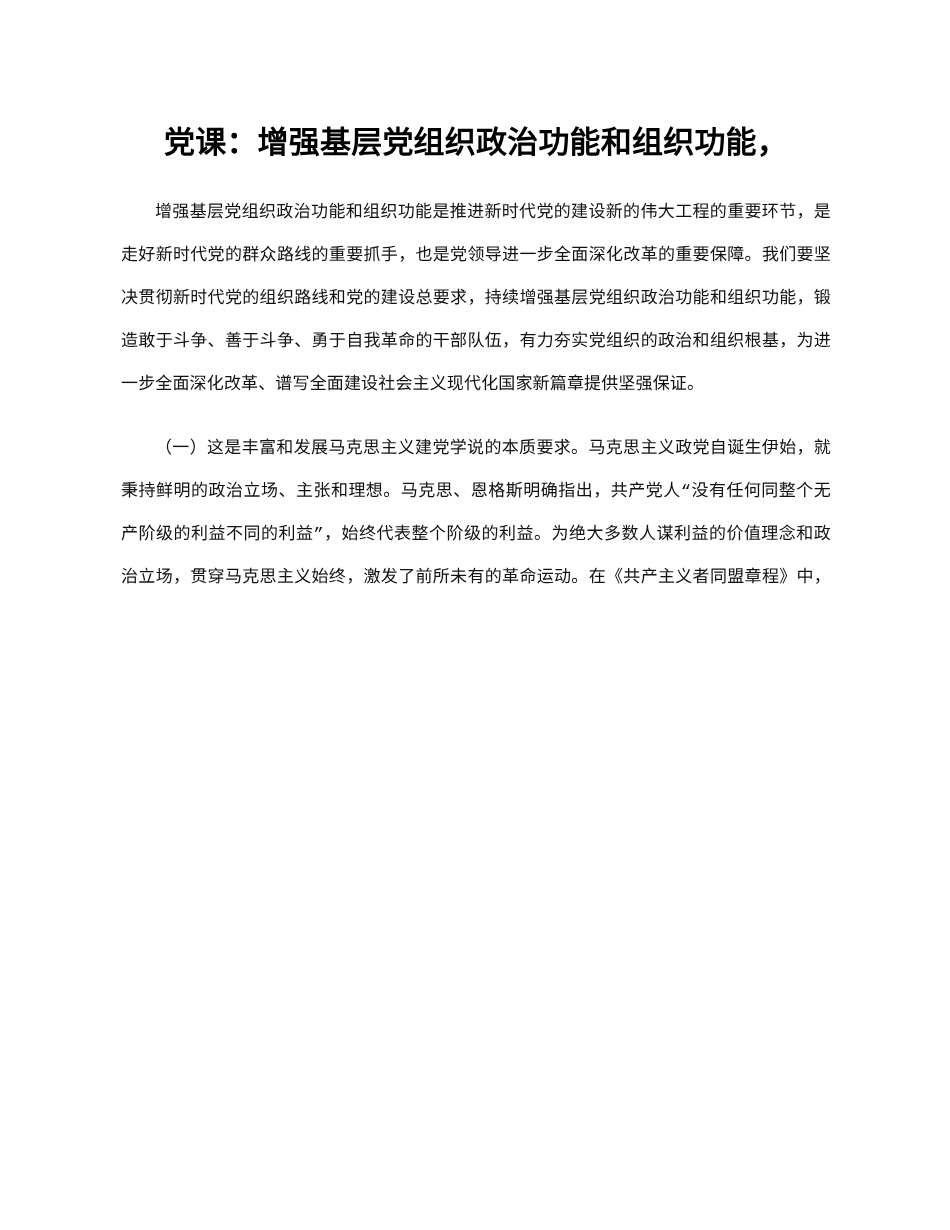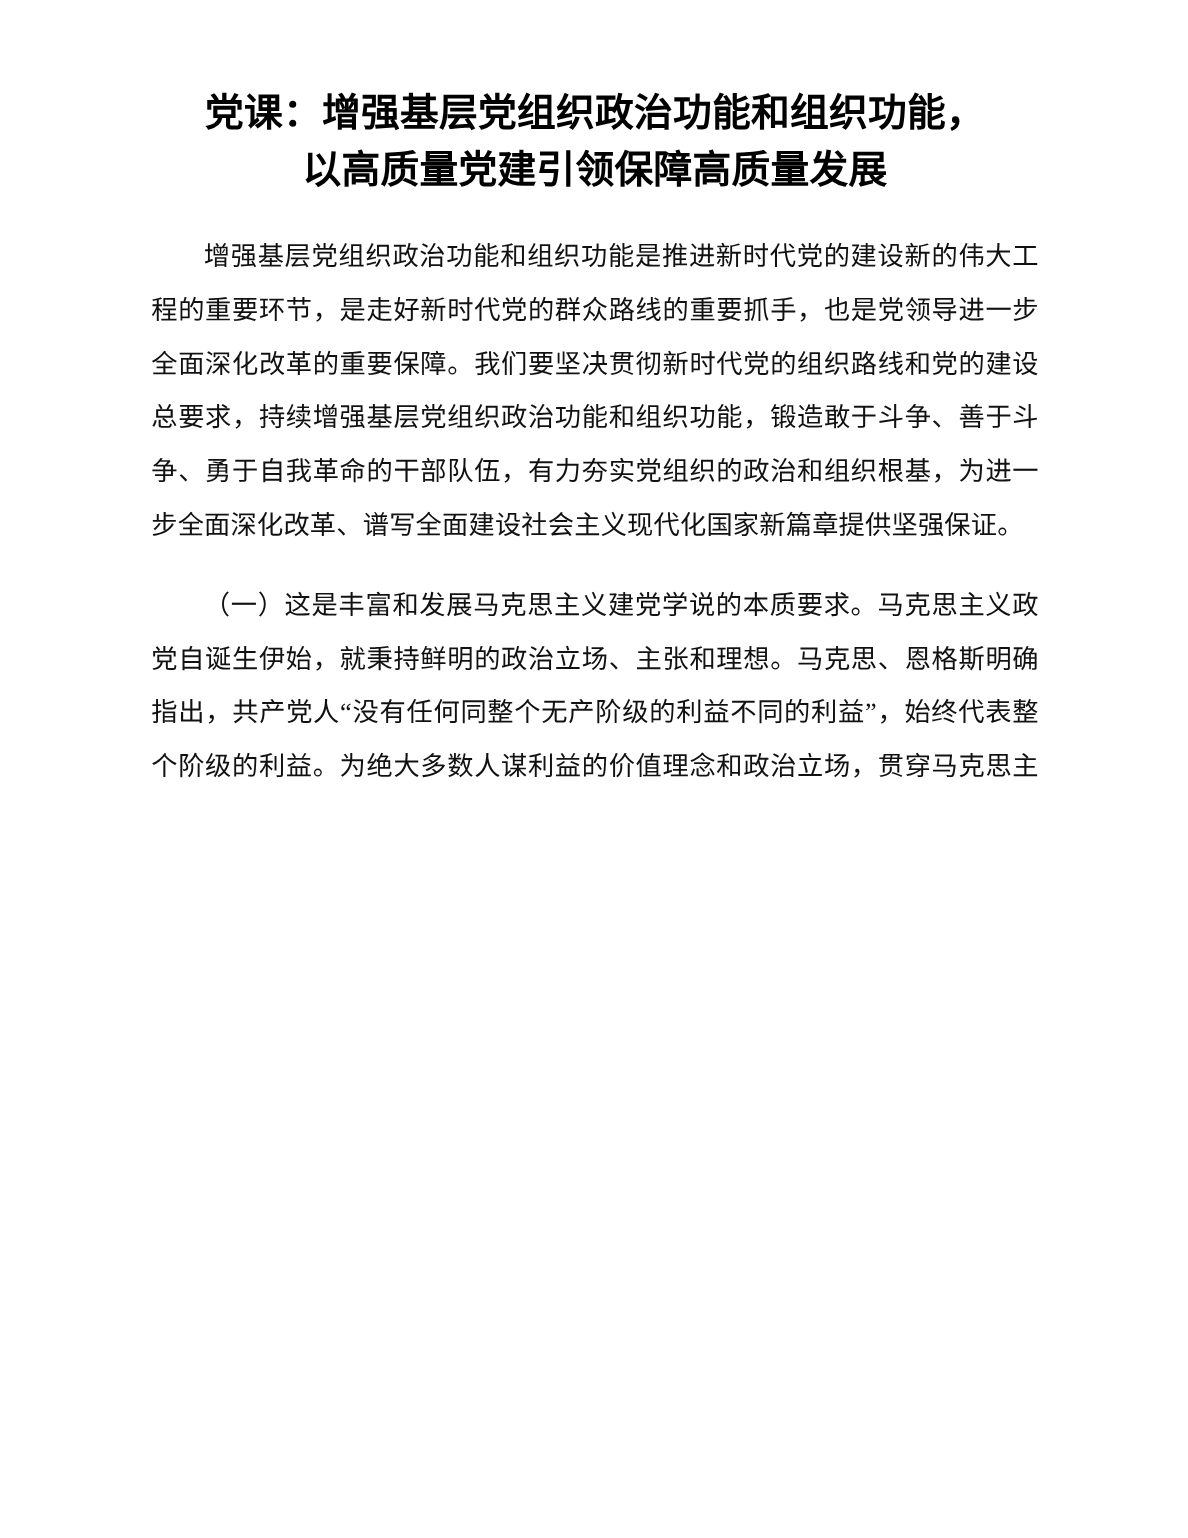--- a/index.html
+++ b/index.html
@@ -22,39 +22,39 @@
   .doc-body {
     position: absolute;
     left: 121px;
     top: 0;
     width: 710px;
   }
 
   
   .doc-title {
     margin: 0;
-    padding-top: 68px;
+    padding-top: 120px;
     text-align: center;
     font-family: "Liberation Sans", "DejaVu Sans", sans-serif;
     font-weight: bold;
     font-size: 31px;
     line-height: 45px;
     color: #000000;
     letter-spacing: 0.2px;
   }
   .doc-title .title-line {
     display: block;
     white-space: nowrap;
   }
 
   
   .para {
     margin: 0;
-    font-family: Liberation Serif, serif;
-    font-size: 21px;
+    font-family: Liberation Mono, monospace;
+    font-size: 17px;
     line-height: 43px;
     color: #111111;
     text-align: justify;
     text-justify: inter-ideograph;
     text-indent: 2em;
     letter-spacing: 0.15px;
   }
 
   .para.first-para {
     margin-top: 26px;
@@ -72,21 +72,20 @@
 </style>
 </head>
 <body>
 
 <div class="page">
 
   <div class="doc-body">
 
     <h1 class="doc-title">
       <span class="title-line">党课：增强基层党组织政治功能和组织功能，</span>
-      <span class="title-line">以高质量党建引领保障高质量发展</span>
     </h1>
 
     <p class="para first-para">增强基层党组织政治功能和组织功能是推进新时代党的建设新的伟大工程的重要环节，是走好新时代党的群众路线的重要抓手，也是党领导进一步全面深化改革的重要保障。我们要坚决贯彻新时代党的组织路线和党的建设总要求，持续增强基层党组织政治功能和组织功能，锻造敢于斗争、善于斗争、勇于自我革命的干部队伍，有力夯实党组织的政治和组织根基，为进一步全面深化改革、谱写全面建设社会主义现代化国家新篇章提供坚强保证。</p>
 
 
     <p class="para gap clipped">（一）这是丰富和发展马克思主义建党学说的本质要求。马克思主义政党自诞生伊始，就秉持鲜明的政治立场、主张和理想。马克思、恩格斯明确指出，共产党人“没有任何同整个无产阶级的利益不同的利益”，始终代表整个阶级的利益。为绝大多数人谋利益的价值理念和政治立场，贯穿马克思主义始终，激发了前所未有的革命运动。在《共产主义者同盟章程》中，马克思、恩格斯确立了支部、区部、总区部、中央委员会和代表大会为主要架构的组织体系。随着实践发展，马克思主义无产阶级政党建设理论日益强调组织建设的关键作用，推动</p>
 
   </div>
 
 </div>

